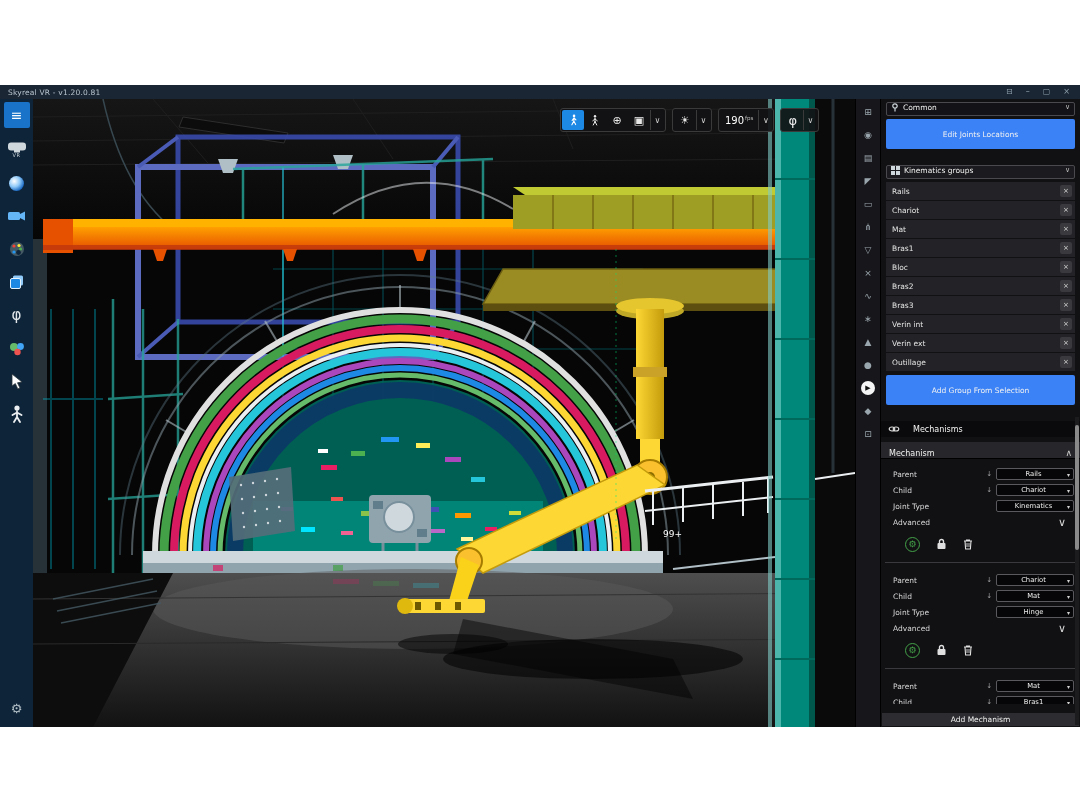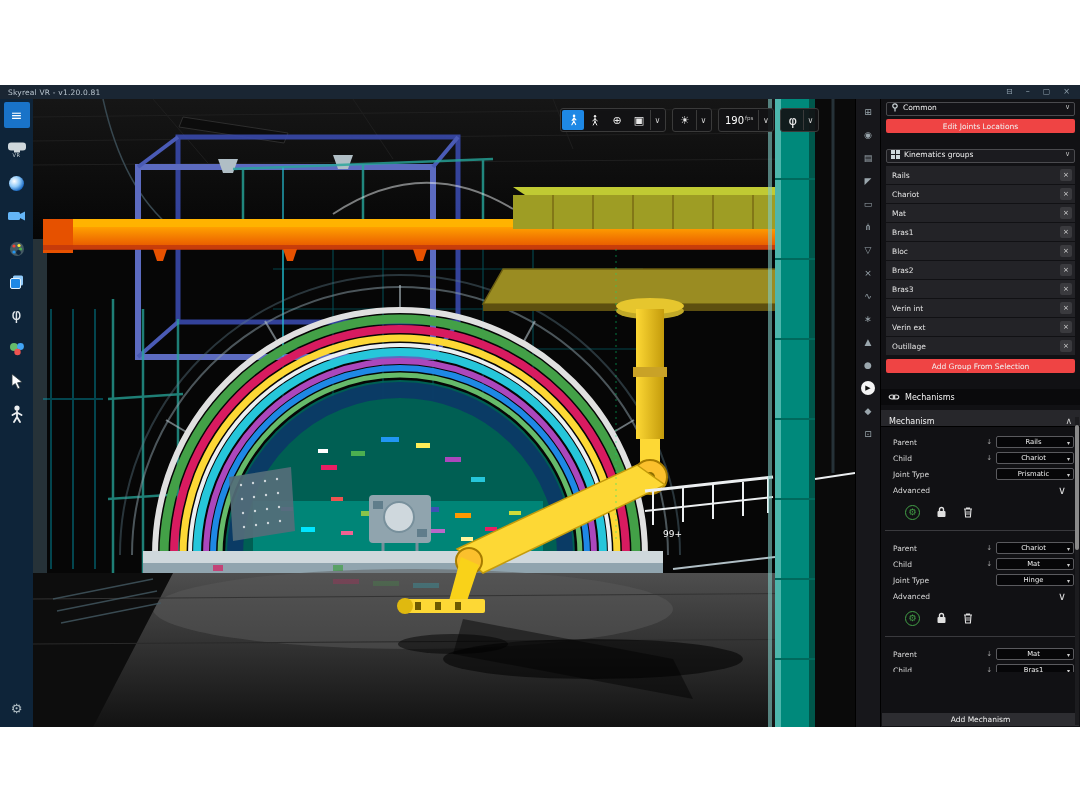--- a/index.html
+++ b/index.html
@@ -44,29 +44,29 @@
   .right-strip { width:25px; background:#17171b; border-left:1px solid #000; display:flex; flex-direction:column; align-items:center; padding-top:6px; gap:9px; flex:none; }
   .rs-icon { width:14px; height:14px; display:flex; align-items:center; justify-content:center; color:#9aa6ad; font-size:9px; }
   .rs-icon.play-special { background:#f5f5f5; color:#111; border-radius:50%; font-size:7px; }
 
   
   .right-panel { position:relative; width:200px; background:#111114; border-left:1px solid #000; color:#e8e8e8; flex:none; overflow:hidden; }
   .rp-title { height:24px; display:flex; align-items:center; justify-content:center; font-size:13.5px; color:#fafafa; }
   .select-bar { margin:3px 5px 0 5px; height:14px; background:#131317; border:1px solid #4a4a4e; border-radius:2px; display:flex; align-items:flex-start; padding:0 4px; }
   .select-bar .sb-label { font-size:7.5px; color:#f0f0f0; margin-left:4px; }
   .select-bar .sb-chev { margin-left:auto; font-size:7px; color:#bdbdbd; }
-  .rp-button { margin:3px 5px 16px 5px; height:14px; background:#ef4444; border-radius:2px; display:flex; align-items:center; justify-content:center; font-size:7.5px; color:#f2f2f2; }
+  .rp-button { margin:3px 5px 16px 5px; height:30px; background:#3b82f6; border-radius:2px; display:flex; align-items:center; justify-content:center; font-size:7.5px; color:#f2f2f2; }
   .groups-select { margin-top:10px; background:#1b1b1f; }
   .group-list { margin:3px 5px 0 5px; display:flex; flex-direction:column; gap:1px; }
   .group-row { height:18px; background:#232327; display:flex; align-items:center; }
   .group-row .g-label { font-size:7.5px; color:#e4e4e4; padding-left:6px; }
   .g-x { margin-left:auto; margin-right:3px; width:12px; height:12px; background:#3a3a3e; border-radius:2px; display:flex; align-items:center; justify-content:center; font-size:7px; color:#d6d6d6; }
   .add-group { margin-top:4px; }
 
-  .mech-bar { margin-top:14px; height:16px; background:#0a0a0c; display:flex; align-items:center; gap:5px; padding-left:7px; font-size:8px; color:#f5f5f5; }
+  .mech-bar { margin-top:14px; height:16px; background:#0a0a0c; display:flex; align-items:center; gap:13px; padding-left:7px; font-size:8px; color:#f5f5f5; }
   .mech-subhead { margin-top:5px; height:17px; background:#27272b; display:flex; align-items:flex-end; font-size:8px; color:#f0f0f0; padding:0 8px; border-bottom:1px solid #000; }
   .mech-subhead .ms-chev { margin-left:auto; font-size:9px; color:#cfcfcf; }
 
   .mech-cards { height:245px; overflow:hidden; }
   .mech-card { padding:8px 6px 4px 6px; }
   .mrow { height:14px; margin-bottom:2px; display:flex; align-items:center; }
   .mlabel { font-size:7.5px; color:#d8d8d8; padding-left:6px; }
   .dl-icon { margin-left:auto; font-size:7px; color:#9e9e9e; margin-right:4px; }
   .mini-select { width:78px; height:12px; background:#060608; border:1px solid #5a5a5e; border-radius:2px; display:flex; align-items:center; padding:0 3px; }
   .mini-select.no-dl { margin-left:auto; }
@@ -556,21 +556,21 @@
                 <span class="mlabel">Child</span>
                 <span class="dl-icon">↓</span>
                 <div class="mini-select">
                   <span class="msel-val">Chariot</span>
                   <span class="ms-arrow">▾</span>
                 </div>
               </div>
           <div class="mrow">
                 <span class="mlabel">Joint Type</span>
                 <div class="mini-select no-dl">
-                  <span class="msel-val">Prismatic</span>
+                  <span class="msel-val">Kinematics</span>
                   <span class="ms-arrow">▾</span>
                 </div>
               </div>
           <div class="mrow adv-row">
                 <span class="mlabel">Advanced</span>
                 <span class="adv-chev">∨</span>
               </div>
           <div class="micons">
             <div class="gear-circle">⚙</div>
             <svg width="11" height="12">

